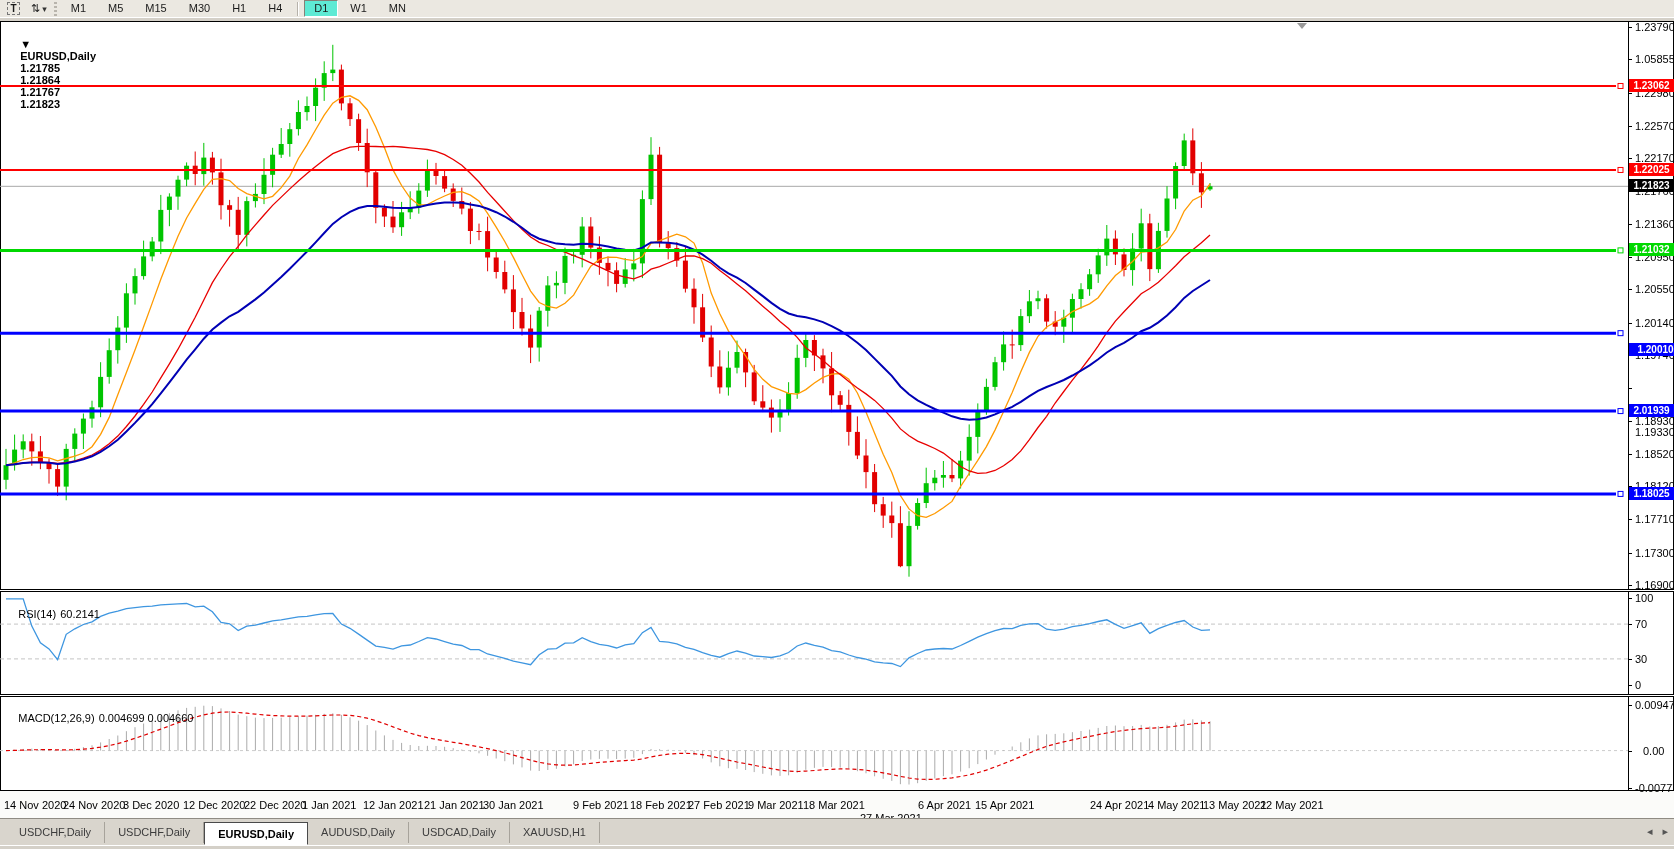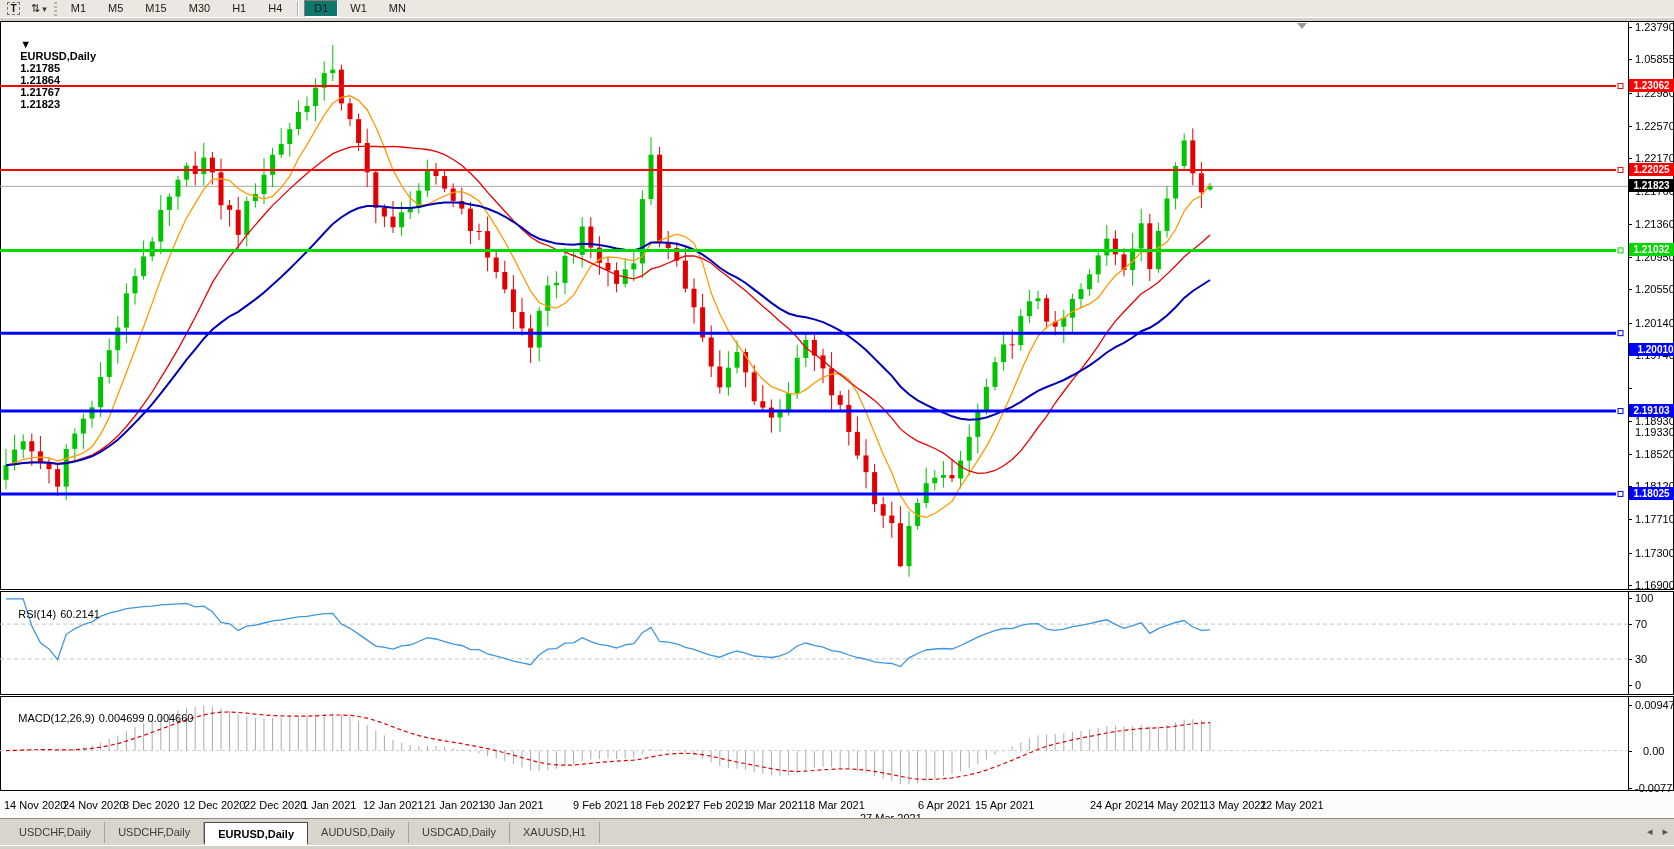--- a/index.html
+++ b/index.html
@@ -7,21 +7,21 @@
 #screen{position:relative;width:1674px;height:849px;background:#d4d0c8;overflow:hidden}
 
 #toolbar{position:absolute;left:0;top:0;width:1674px;height:18px;background:#ebe8e1;border-bottom:1px solid #fff;display:flex;align-items:center;font-size:11px;color:#1a1a1a}
 .tbtn{display:flex;align-items:center;height:16px;padding:0 4px;margin-left:3px;cursor:default}
 .tbox{display:inline-block;width:13px;height:13px;border:1px dashed #777;text-align:center;line-height:12px;font-size:10px;font-weight:bold}
 .caret{font-size:9px;margin-left:2px;color:#333}
 .tsep{width:2px;height:14px;border-left:1px solid #b6b2aa;border-right:1px solid #fff;margin:0 4px}
 .grip{width:3px;height:14px;margin:0 3px;background:repeating-linear-gradient(to bottom,#b8b4ac 0 2px,#ebe8e1 2px 4px)}
 #tf-group{display:flex;align-items:center;height:18px}
 .tfbtn{padding:1px 9px;margin:0 1px;border:1px solid transparent;line-height:13px}
-.tfbtn.active{background:#0f766e;border-top:1px solid #858178;border-left:1px solid #858178;border-bottom:1px solid #fff;border-right:1px solid #fff}
+.tfbtn.active{background:#5eead4;border-top:1px solid #858178;border-left:1px solid #858178;border-bottom:1px solid #fff;border-right:1px solid #fff}
 
 #chartwin{position:absolute;left:0;top:21px;width:1674px;height:770px;background:#fff;border:1px solid #000}
 .hsep{position:absolute;left:0;width:1674px;height:3px;background:#fff;border-top:1px solid #000;border-bottom:1px solid #000;z-index:6}
 #axis-line{position:absolute;left:1628px;top:22px;width:1px;height:768px;background:#000;z-index:5}
 #chart-title{position:absolute;left:8px;top:26px;font-size:11px;font-weight:bold;color:#000;z-index:7;white-space:pre}
 #chart-title span{margin-right:4px}
 .subwin-label{position:absolute;left:6px;font-size:11px;color:#000;z-index:7;white-space:pre}
 .subwin-label span{margin-right:4px}
 #shift-marker{position:absolute;left:1297px;top:23px;width:0;height:0;border-left:5px solid transparent;border-right:5px solid transparent;border-top:6px solid #9a9a9a;z-index:7}
 
@@ -315,21 +315,21 @@
       <div class="tickdash" style="top: 683px;"></div>
       <div class="ticklabel" style="top: 677px;">0.009478</div>
       <div class="tickdash" style="top: 728.588px;"></div>
       <div class="ticklabel" style="top: 722.588px; padding-left: 8px;">0.00</div>
       <div class="tickdash" style="top: 766px;"></div>
       <div class="ticklabel" style="top: 760px;">-0.007778</div>
       <div class="badge" style="top: 56.9809px; background: rgb(255, 0, 0);">1.23062</div>
       <div class="badge" style="top: 140.966px; background: rgb(255, 0, 0);">1.22025</div>
       <div class="badge" style="top: 221.387px; background: rgb(0, 216, 0);">1.21032</div>
       <div class="badge" style="top: 321px; background: rgb(0, 0, 255); padding-left: 8px;">1.20010</div>
-      <div class="badge" style="top: 382.068px; background: rgb(0, 0, 255);">2.19103</div>
+      <div class="badge" style="top: 382.068px; background: rgb(0, 0, 255);">2.01939</div>
       <div class="badge" style="top: 464.92px; background: rgb(0, 0, 255);">1.18025</div>
       <div class="badge" style="top: 157.326px; background: rgb(0, 0, 0);">1.21823</div>
     </div>
 
   <div id="time-axis">
       <div class="datelabel" style="left: 4px;">14 Nov 2020</div>
       <div class="datelabel" style="left: 63px;">24 Nov 2020</div>
       <div class="datelabel" style="left: 123px;">3 Dec 2020</div>
       <div class="datelabel" style="left: 183px;">12 Dec 2020</div>
       <div class="datelabel" style="left: 244px;">22 Dec 2020</div>

